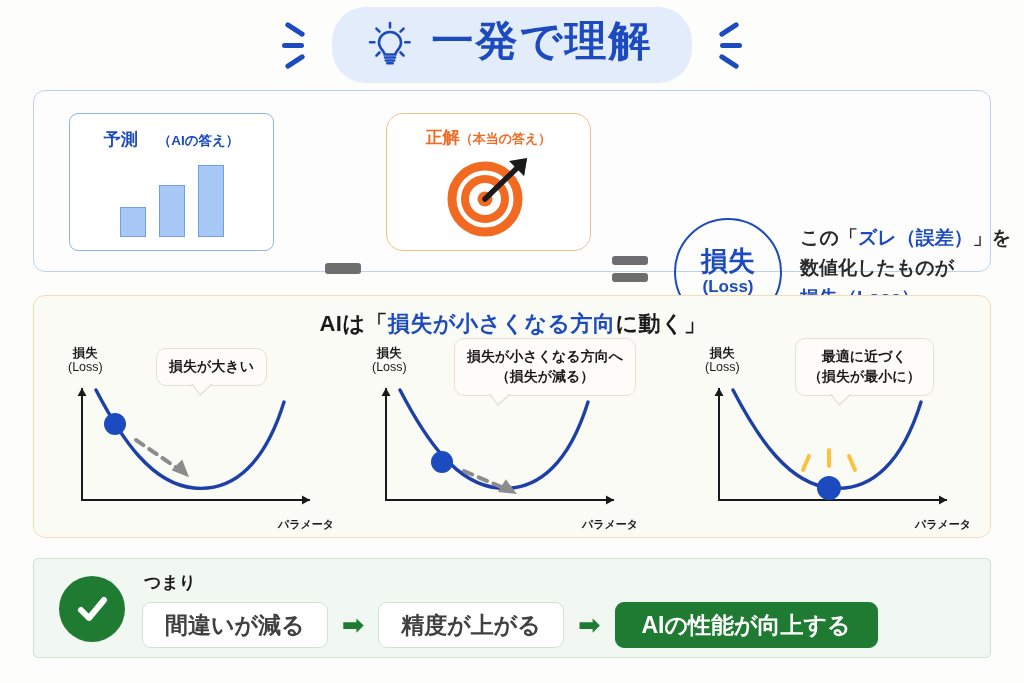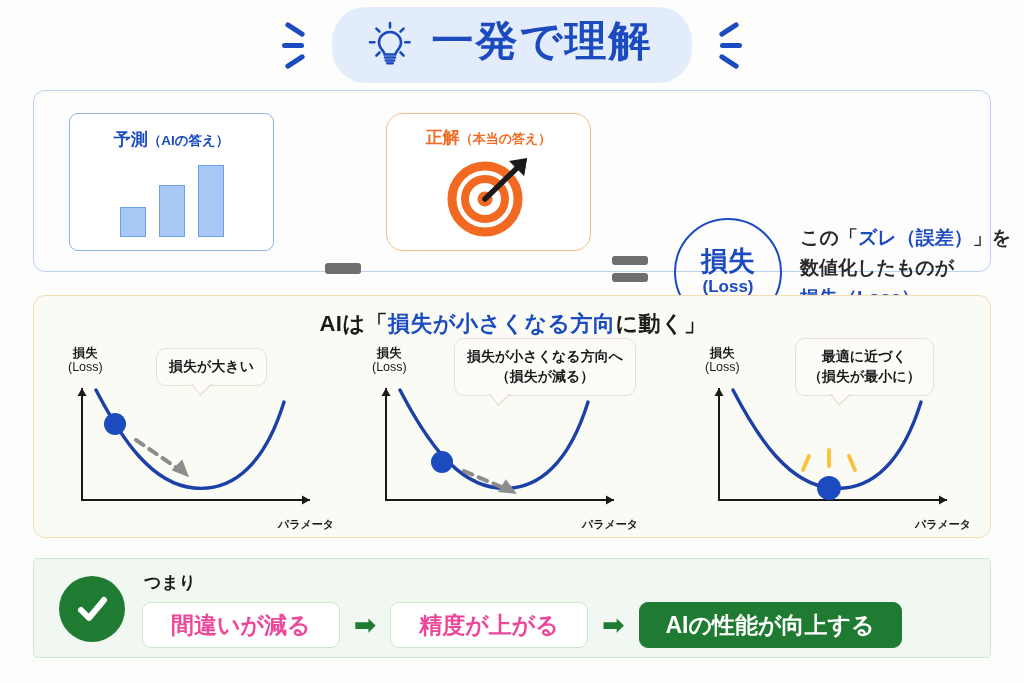--- a/index.html
+++ b/index.html
@@ -42,21 +42,21 @@
     position: absolute; left: 33px; top: 90px; width: 958px; height: 182px;
     border: 1.6px solid #bdd2f2; border-radius: 12px; background: #fdfdfd;
     display: flex; align-items: center;
   }
   .pred-box {
     position: absolute; left: 35px; top: 22px; width: 205px; height: 138px;
     border: 1.5px solid #8eb4ea; border-radius: 9px; background: #fff;
     display: flex; flex-direction: column; align-items: center;
   }
   .pred-label { font-size: 17px; font-weight: 700; color: #1c4bbf; margin-top: 14px; white-space: nowrap; }
-  .pred-label .sm { font-size: 13.5px; }
+  .pred-label .sm { font-size: 13.5px; padding-left: 20px; }
   .bars { display: flex; align-items: flex-end; gap: 13px; height: 72px; margin-top: 14px; }
   .bar { width: 26px; background: #a8c9f5; border: 1.5px solid #6d9fe8; }
 
   .minus {
     position: absolute; left: 291px; top: 172px;
     width: 36px; height: 11px; background: #6e6e6e; border-radius: 3px;
   }
 
   .truth-box {
     position: absolute; left: 352px; top: 22px; width: 205px; height: 138px;
@@ -147,21 +147,21 @@
     position: absolute; left: 110px; top: 12px;
     font-size: 17px; font-weight: 700; color: #1a1a1a;
   }
   .chain {
     position: absolute; left: 108px; top: 42px; right: 18px; height: 48px;
     display: flex; align-items: center; gap: 14px;
   }
   .chip {
     background: #ffffff; border: 1.5px solid #cfe5cf; border-radius: 9px;
     height: 46px; display: flex; align-items: center; justify-content: center;
-    padding: 0 28px; font-size: 23px; font-weight: 700; color: #ec4899; white-space: nowrap;
+    padding: 0 22px; font-size: 23px; font-weight: 700; color: #404040; white-space: nowrap;
   }
   .chip.solid { background: #1f7a32; border-color: #1f7a32; color: #ffffff; padding: 0 26px; }
   .chain-arrow { color: #1f7a32; font-size: 27px; line-height: 1; font-weight: 700; }
 </style>
 </head>
 <body>
 
 <div class="page">
 
   <div class="title-row">

